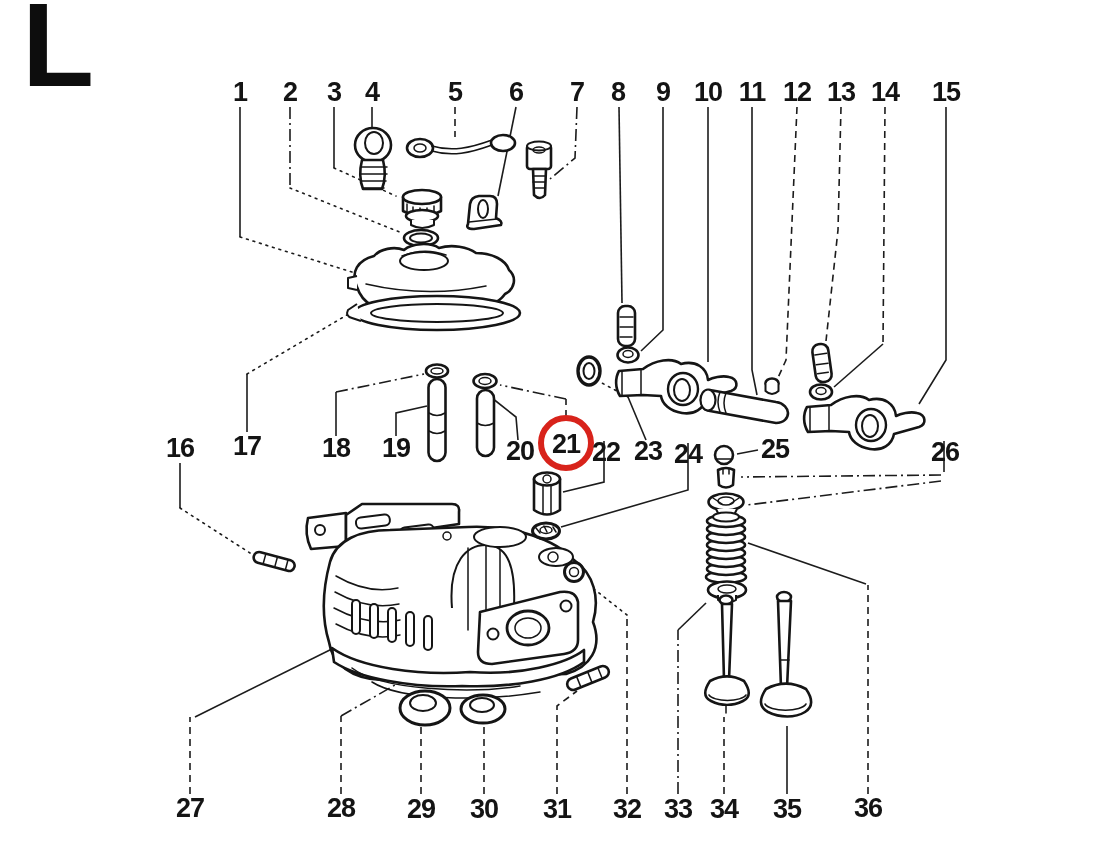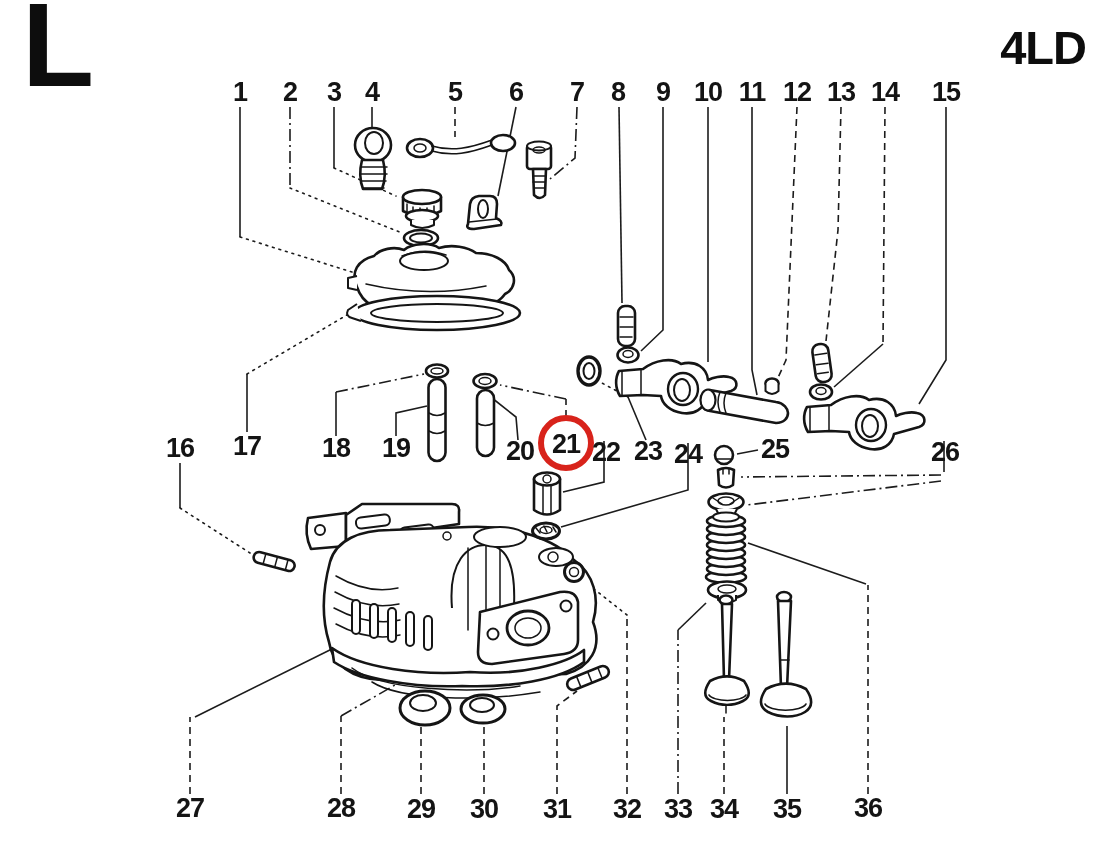--- a/index.html
+++ b/index.html
@@ -17,21 +17,20 @@
   .dash{stroke-dasharray:7 5;}
   .dd{stroke-dasharray:12 4 2 4;}
   .dot{stroke-dasharray:1.8 5;stroke-linecap:round;}
   .num{font:700 27px "Liberation Sans",sans-serif;fill:#141414;text-anchor:middle;letter-spacing:-1px;}
 </style>
 </head>
 <body>
 
 <div id="stage">
   <div id="logo">L</div>
-  <div id="model">4LD</div>
 
   <svg width="1096" height="867" viewBox="0 0 1096 867">
 
     <g>
       <path class="ld" d="M240,107 V237"></path>
       <path class="ld dot" d="M240,237 L352,272"></path>
       <path class="ld dd" d="M290,107 V188"></path>
       <path class="ld dot" d="M290,188 L402,233"></path>
       <path class="ld" d="M334,107 V168"></path>
       <path class="ld dot" d="M334,168 L396,196"></path>

